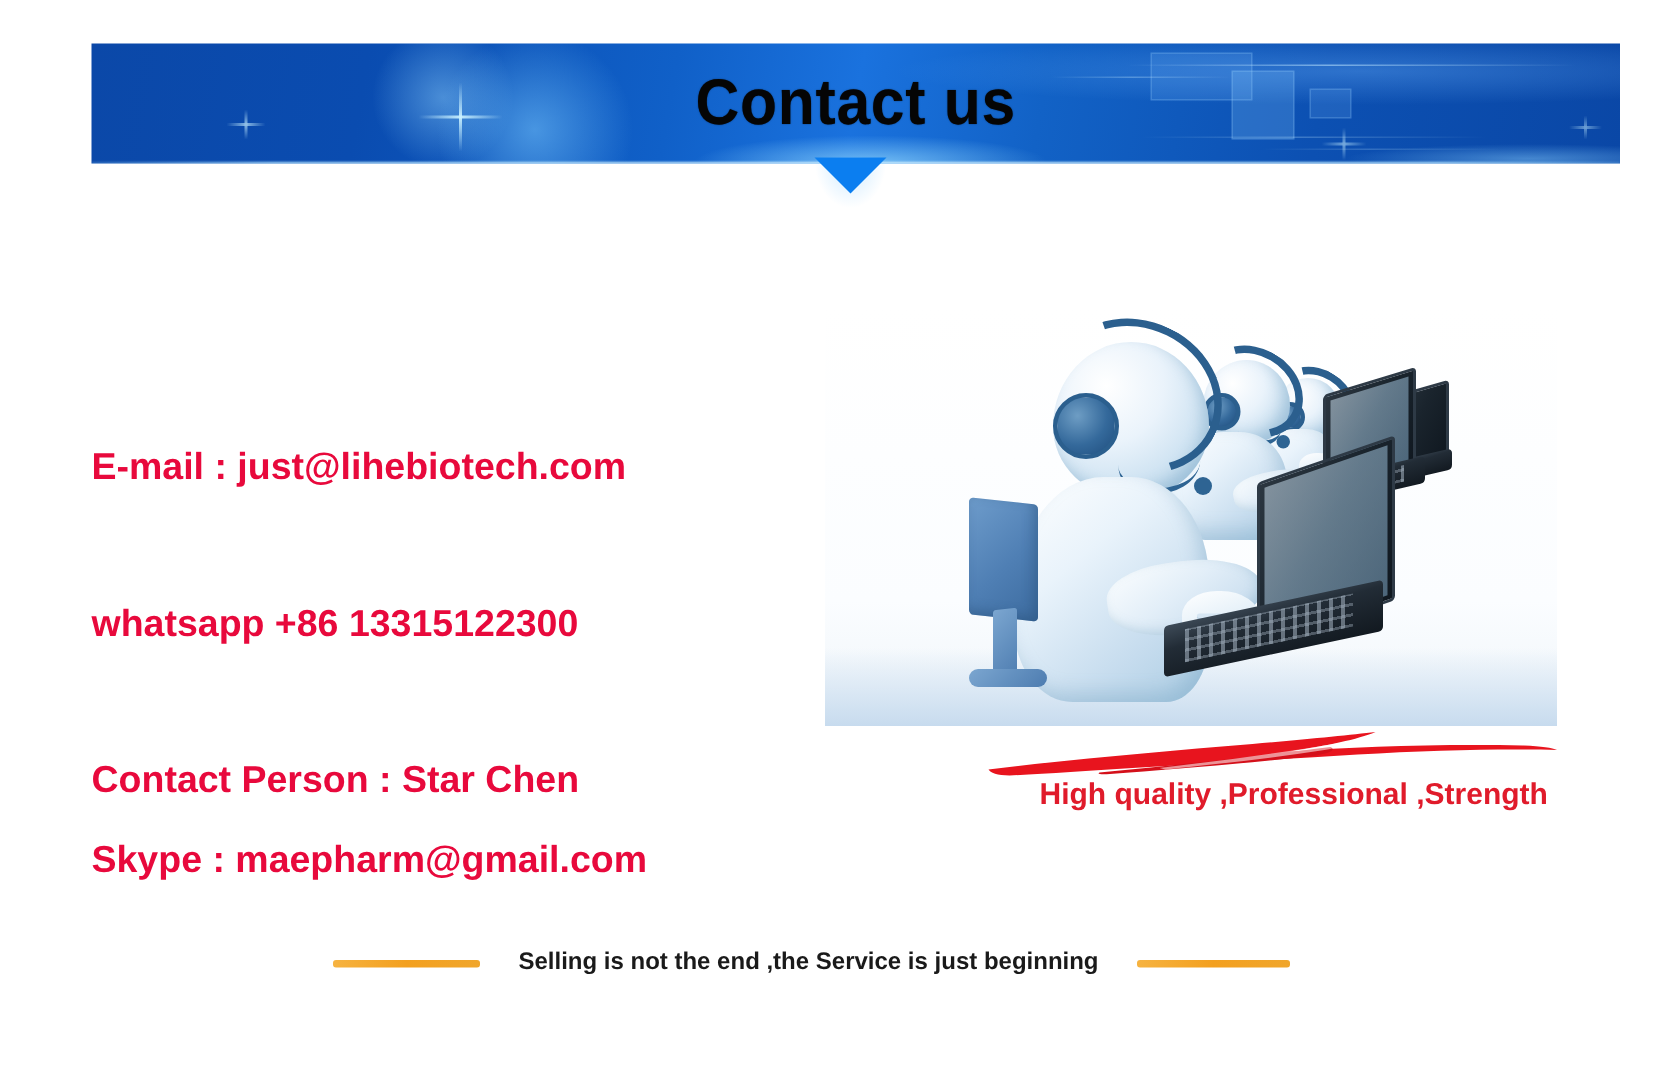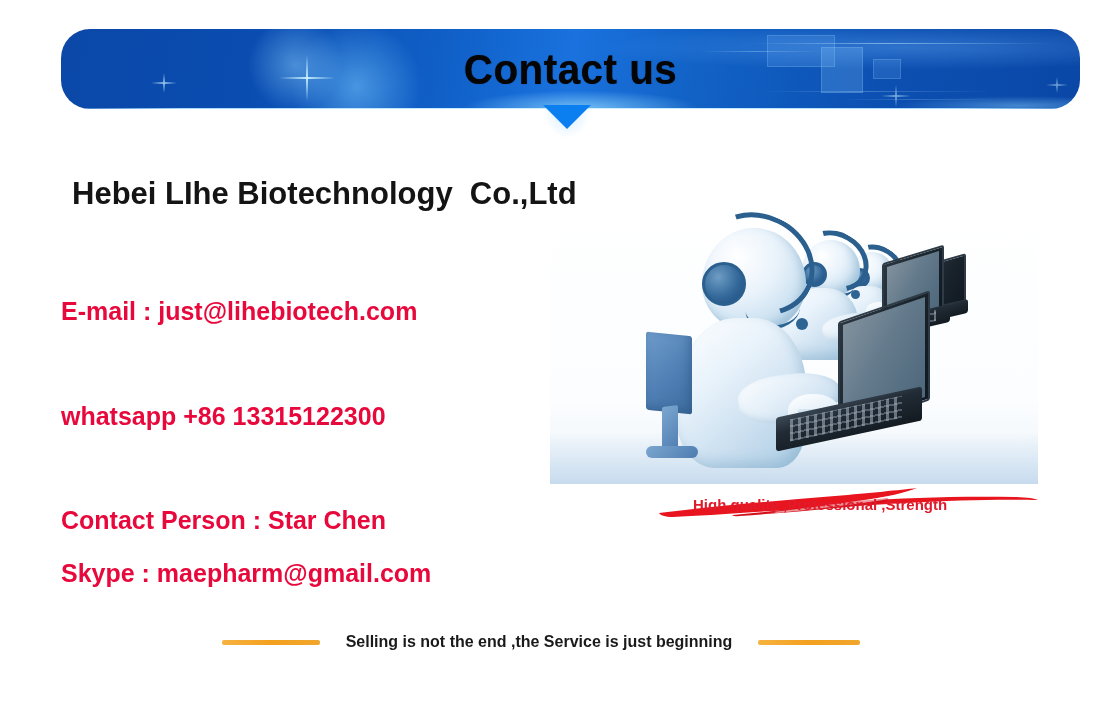--- a/index.html
+++ b/index.html
@@ -30,21 +30,20 @@
     position: absolute;
     inset: 0;
     background:
       radial-gradient(circle at 29% 72%, rgba(120,200,255,0.55) 0%, rgba(120,200,255,0.0) 9%),
       radial-gradient(circle at 23% 45%, rgba(150,215,255,0.45) 0%, rgba(150,215,255,0) 6%),
       radial-gradient(ellipse at 51% 99%, rgba(150,220,255,0.7) 0%, rgba(150,220,255,0) 16%),
       radial-gradient(ellipse at 83% 23%, rgba(110,180,255,0.35) 0%, rgba(110,180,255,0) 26%),
       radial-gradient(ellipse at 94% 96%, rgba(140,210,255,0.45) 0%, rgba(140,210,255,0) 9%),
       linear-gradient(100deg, #0b48a8 0%, #0a4cb0 18%, #1060c8 38%, #1a72de 50%, #1262c6 62%, #0c50b2 80%, #0a47a6 100%);
     overflow: hidden;
-    border-radius: 29px;
   }
   
   .sparkle {
     position: absolute;
     pointer-events: none;
   }
   .sparkle::before, .sparkle::after {
     content: "";
     position: absolute;
     background: linear-gradient(90deg, rgba(180,230,255,0) 0%, rgba(200,240,255,0.95) 50%, rgba(180,230,255,0) 100%);
@@ -250,24 +249,24 @@
     background: linear-gradient(135deg, #7ba6d0 0%, #4d7cb0 100%);
     border-radius: 2px;
   }
 
   
   .brush { position: absolute; left: 655px; top: 484px; width: 385px; height: 34px; }
 
   .photo-caption {
     position: absolute;
     left: 693px;
-    top: 496px;
-    font-family: "Liberation Sans", sans-serif;
-    font-weight: bold;
-    font-size: 15px;
+    top: 519px;
+    font-family: "Liberation Sans", sans-serif;
+    font-weight: bold;
+    font-size: 20px;
     color: #e01b2b;
     white-space: pre;
   }
 
   
   .footer-rule {
     position: absolute;
     top: 640px;
     height: 5px;
     border-radius: 2px;
@@ -307,21 +306,20 @@
       <div class="sparkle sp3"></div>
       <div class="sparkle sp4"></div>
 
       <div class="glow-bottom"></div>
       <div class="banner-title">Contact us</div>
     </div>
   </div>
   <div class="notch-glow"></div>
   <div class="notch"></div>
 
-  <div class="company-name">Hebei LIhe Biotechnology  Co.,Ltd</div>
 
   <div class="contact-line cl-email">E-mail : just@lihebiotech.com</div>
   <div class="contact-line cl-whatsapp">whatsapp +86 13315122300</div>
   <div class="contact-line cl-skype">Skype : maepharm@gmail.com</div>
   <div class="contact-line cl-person">Contact Person : Star Chen</div>
 
   <div class="photo">
     <div class="photo-floor"></div>
 
     <div class="worker">

